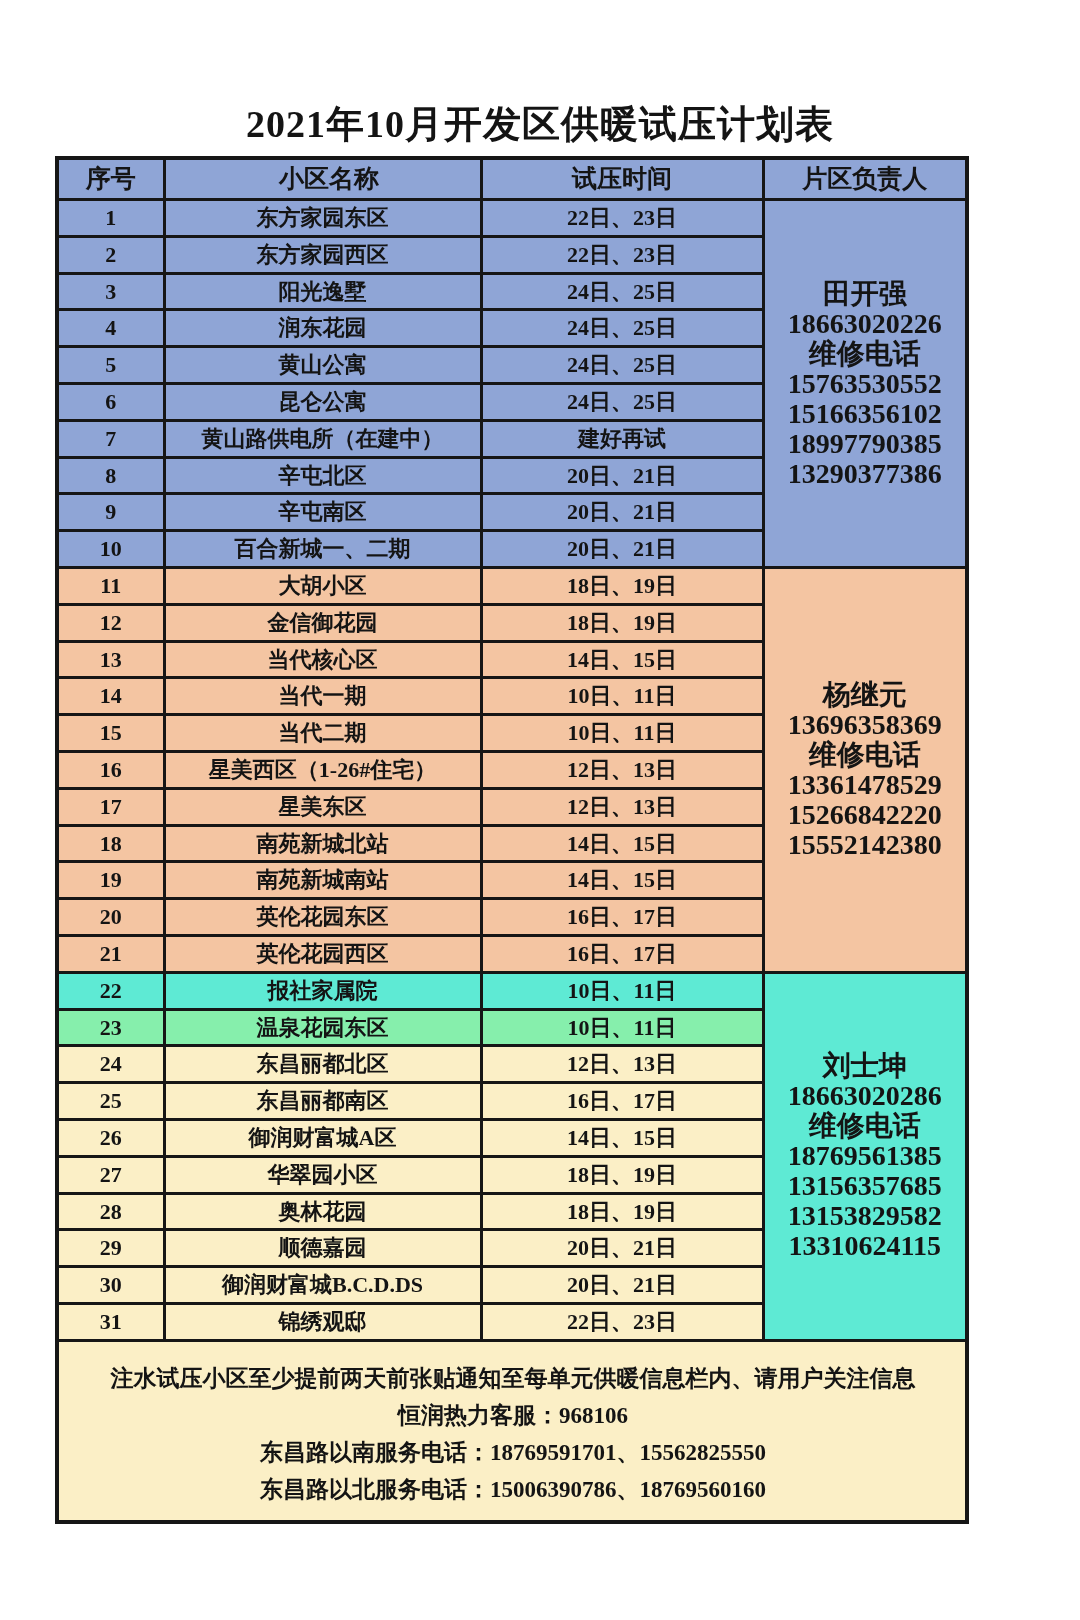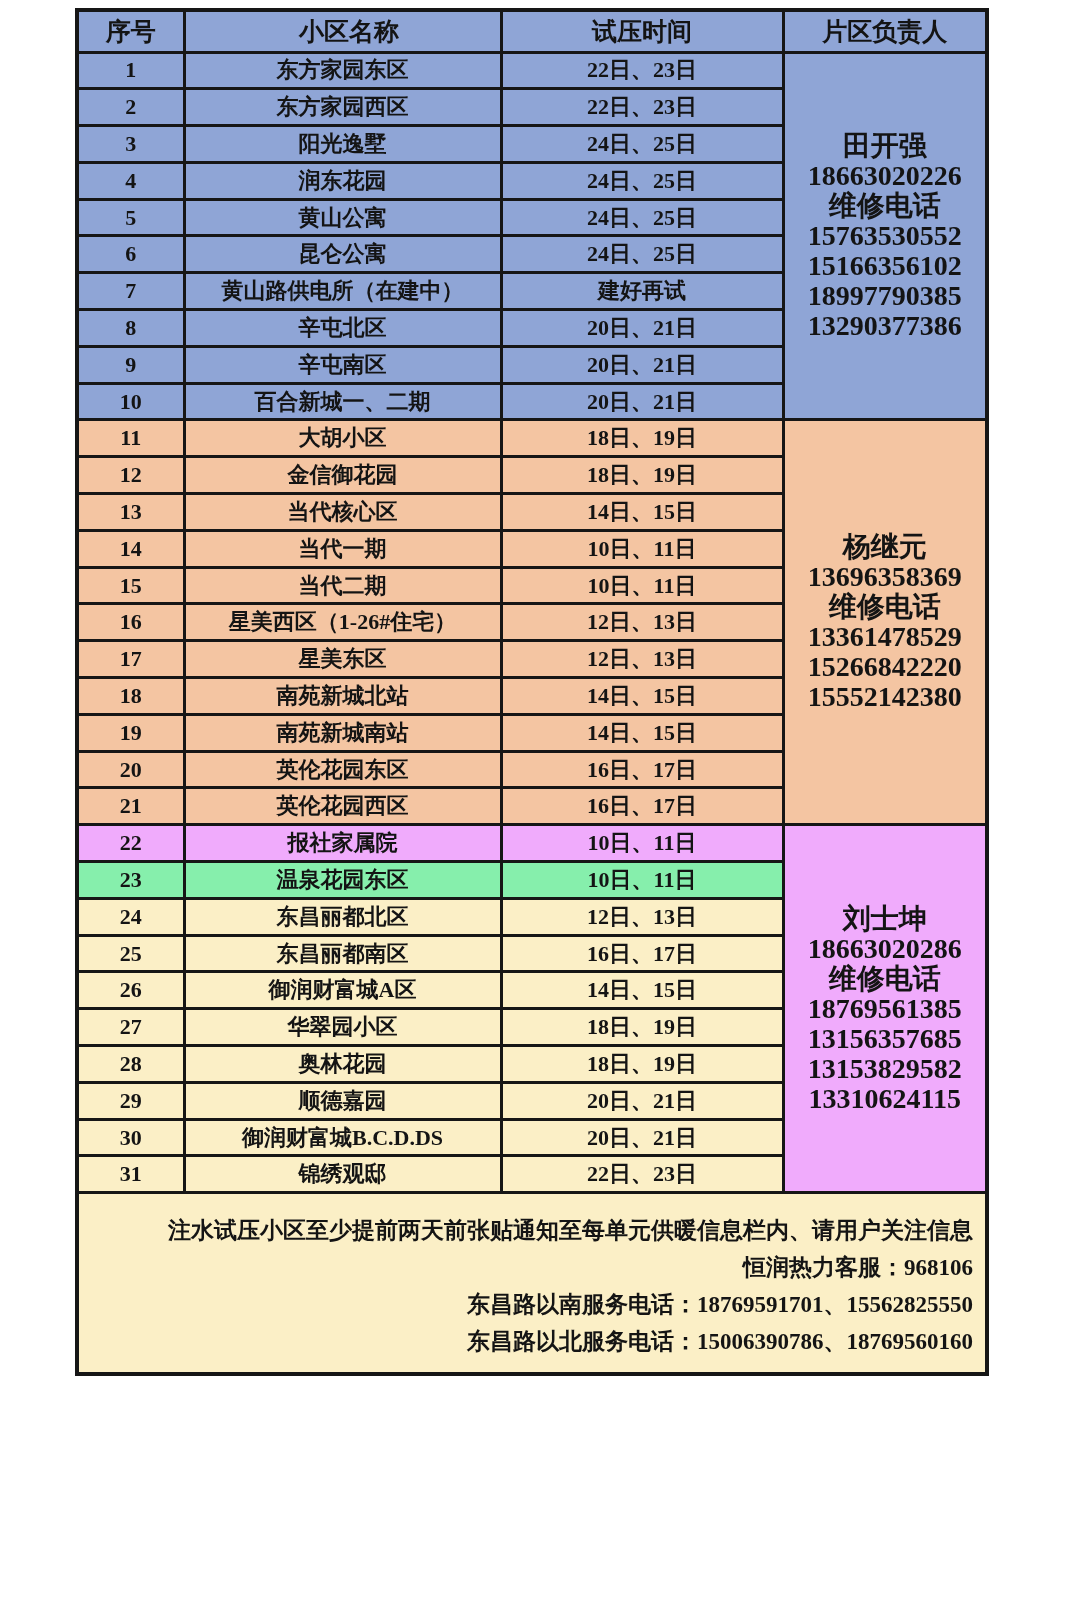--- a/index.html
+++ b/index.html
@@ -16,21 +16,21 @@
     text-align: center;
     font-size: 38px;
     font-weight: bold;
     letter-spacing: 1px;
     line-height: 1.2;
   }
   table.schedule {
     border-collapse: collapse;
     table-layout: fixed;
     width: 910px;
-    margin: 8px 0 0 75px;
+    margin: 8px 0 0 55px;
     border: 4px solid #161616;
   }
   th, td {
     border: 3px solid #161616;
     text-align: center;
     vertical-align: middle;
     padding: 0;
     font-weight: bold;
     overflow: hidden;
   }
@@ -42,32 +42,33 @@
     height: 36.8px;
     font-size: 22px;
   }
   td.manager-cell {
     font-size: 28px;
     line-height: 30px;
     vertical-align: middle;
     font-family: Liberation Serif, serif;
   }
   td.footer-cell {
-    text-align: right;
+    text-align: center;
     padding: 18px 12px 12px 14px;
     font-size: 23px;
     line-height: 37px;
     height: auto;
   }
 </style>
 </head>
 <body>
 
 <div class="page">
 
+  <div class="doc-title">2021年10月开发区供暖试压计划表</div>
 
   <table class="schedule">
     <colgroup>
       <col style="width:107px">
       <col style="width:317px">
       <col style="width:282px">
       <col style="width:204px">
     </colgroup>
     <thead>
       <tr>
@@ -193,21 +194,21 @@
         <tr style="background: rgb(244, 197, 162);">
           <td>20</td>
           <td>英伦花园东区</td>
           <td>16日、17日</td>
         </tr>
         <tr style="background: rgb(244, 197, 162);">
           <td>21</td>
           <td>英伦花园西区</td>
           <td>16日、17日</td>
         </tr>
-        <tr style="background: #f0abfc;">
+        <tr style="background: #5eead4;">
           <td>22</td>
           <td>报社家属院</td>
           <td>10日、11日</td>
           <td class="manager-cell" rowspan="10">
             <div>刘士坤</div>
             <div>18663020286</div>
             <div>维修电话</div>
             <div>18769561385</div>
             <div>13156357685</div>
             <div>13153829582</div>

